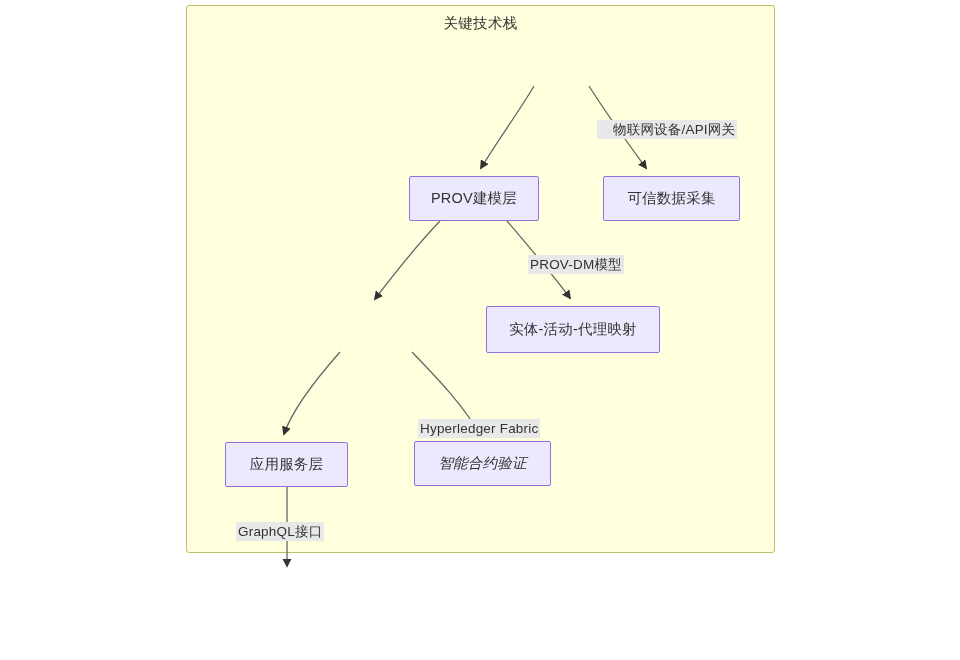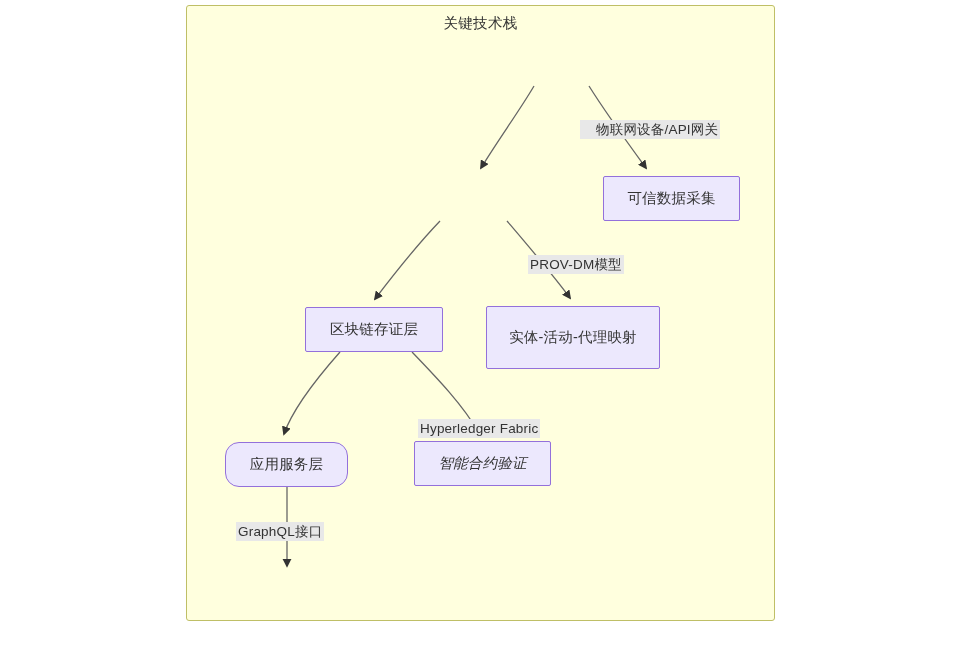--- a/index.html
+++ b/index.html
@@ -17,21 +17,21 @@
     position: relative;
     width: 960px;
     height: 660px;
   }
   
   .subgraph {
     position: absolute;
     left: 186px;
     top: 5px;
     width: 589px;
-    height: 616px;
+    height: 548px;
     background: #ffffde;
     border: 1.4px solid #bfbf66;
     border-radius: 3px;
     box-sizing: border-box;
   }
   .subgraph-title {
     position: absolute;
     left: 0;
     top: 8px;
     width: 100%;
@@ -103,43 +103,43 @@
 
       <path d="M 340,352 C 317,378 293,408 284,434" marker-end="url(#arrow)"></path>
 
       <path d="M 412,352 C 437,378 463,405 479,433" marker-end="url(#arrow)"></path>
 
       <path d="M 287,487 L 287,566" marker-end="url(#arrow)"></path>
     </g>
   </svg>
 
 
+  <div class="node" style="left:409px;top:176px;width:130px;height:45px;">
+    <span>PROV建模层</span>
+  </div>
 
   <div class="node" style="left:603px;top:176px;width:137px;height:45px;">
     <span>可信数据采集</span>
   </div>
 
-  <div class="node" style="left:305px;top:307px;width:138px;height:45px;">
-    <span>区块链存证层</span>
-  </div>
 
-  <div class="node" style="left:486px;top:306px;width:174px;height:63px;">
+  <div class="node" style="left:486px;top:306px;width:174px;height:47px;">
     <span>实体-活动-代理映射</span>
   </div>
 
-  <div class="node" style="left:225px;top:442px;width:123px;height:45px;border-radius:14px;">
+  <div class="node" style="left:225px;top:442px;width:123px;height:45px;">
     <span>应用服务层</span>
   </div>
 
   <div class="node" style="left:414px;top:441px;width:137px;height:45px;font-style:italic;">
     <span>智能合约验证</span>
   </div>
 
 
-  <div class="edge-label" style="left:580px;top:120px;padding-left:16px;">物联网设备/API网关</div>
+  <div class="edge-label" style="left:597px;top:120px;padding-left:16px;">物联网设备/API网关</div>
 
   <div class="edge-label" style="left:528px;top:255px;">PROV-DM模型</div>
 
   <div class="edge-label" style="left:418px;top:387px;margin-top:32px;">Hyperledger Fabric</div>
 
   <div class="edge-label" style="left:236px;top:522px;">GraphQL接口</div>
 
 </div>
 
 </body></html>

